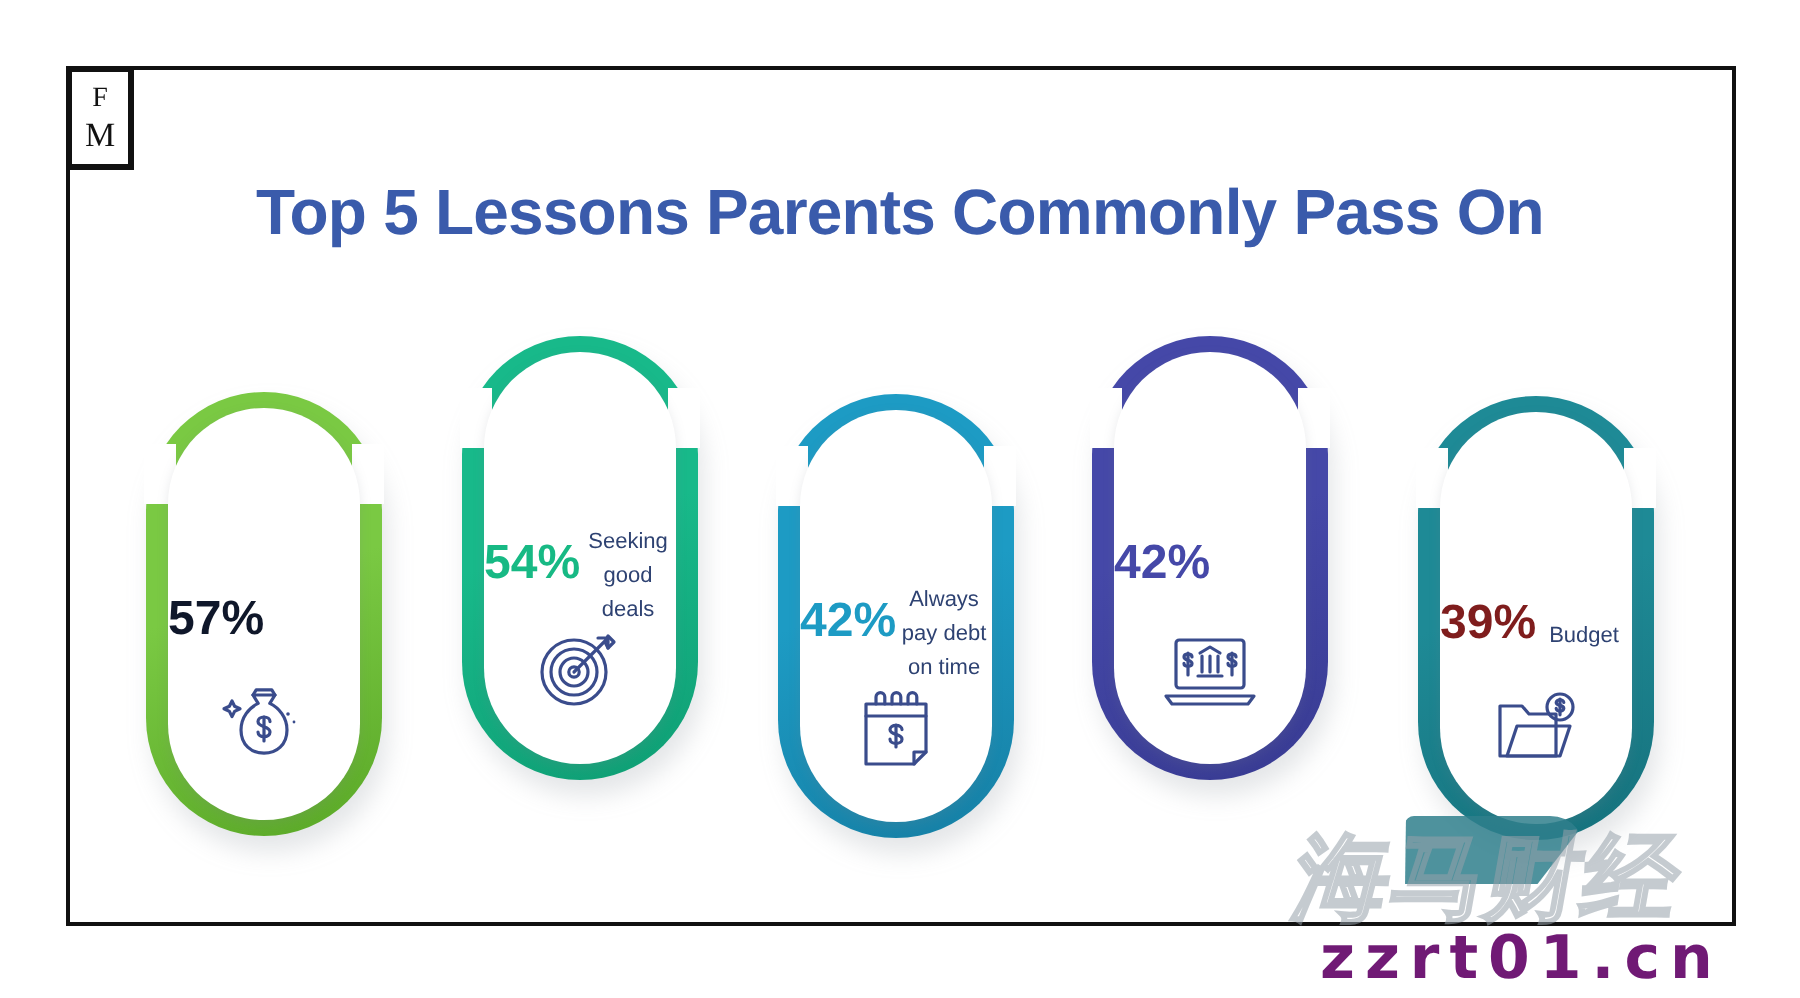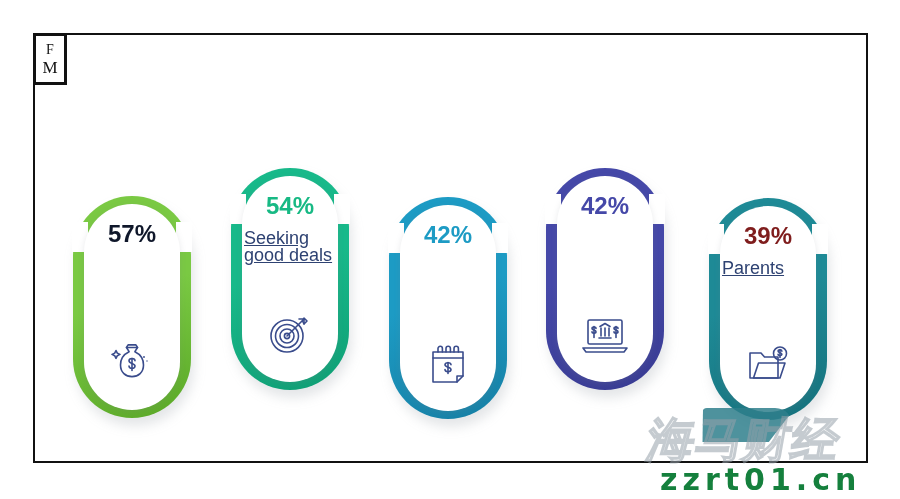--- a/index.html
+++ b/index.html
@@ -110,21 +110,21 @@
   .inner {
     position: absolute;
     left: 11px;
     top: 8px;
     width: 96px;
     height: 206px;
     border-radius: 48px;
     background: #ffffff;
     box-shadow: 0 2px 6px rgba(120,130,140,0.18);
     display: flex;
-    flex-direction: column;
+    flex-direction: row;
     align-items: center;
     box-sizing: border-box;
     padding-top: 18px;
   }
   
   .notch {
     position: absolute;
     width: 16px;
     height: 30px;
     background: #ffffff;
@@ -136,27 +136,26 @@
   .pct {
     font-family: "Liberation Sans", sans-serif;
     font-weight: bold;
     font-size: 24px;
     line-height: 1;
     margin-bottom: 12px;
     white-space: nowrap;
   }
   .label {
     font-family: "Liberation Sans", sans-serif;
-    font-size: 18px;
+    font-size: 11px;
     line-height: 17px;
     color: #2e4272;
-    text-align: left;
+    text-align: center;
     width: 92px;
     font-weight: normal;
-    text-decoration: underline;
   }
   .icon-wrap {
     position: absolute;
     bottom: 26px;
     left: 0;
     width: 96px;
     display: flex;
     justify-content: center;
   }
   .icon-wrap svg { display: block; }
@@ -192,37 +191,38 @@
   }
   #wm-url {
     position: absolute;
     left: 660px;
     top: 462px;
     width: 240px;
     font-family: "DejaVu Sans", sans-serif;
     font-weight: bold;
     font-size: 30px;
     letter-spacing: 5px;
-    color: #15803d;
+    color: #701a75;
     text-shadow: 1px 1px 0 rgba(255,255,255,0.9);
     white-space: nowrap;
   }
 </style>
 </head>
 <body>
 
 <div id="stage">
 
   <div id="frame"></div>
 
   <div id="logo">
     <span class="l-f">F</span>
     <span class="l-m">M</span>
   </div>
 
+  <div id="title">Top 5 Lessons Parents Commonly Pass On</div>
 
   <div id="cards">
       <div class="card" style="left: 73px; top: 196px;">
         <div class="ring-shadow"></div>
         <div class="ring" style="background: linear-gradient(160deg, rgb(122, 201, 67) 0%, rgb(122, 201, 67) 45%, rgb(90, 168, 39) 100%);">
           <div class="notch left"></div>
           <div class="notch right"></div>
         </div>
         <div class="inner">
           <div class="pct" style="color: #0f172a;">57%</div>
@@ -263,20 +263,21 @@
         </div>
       </div>
       <div class="card" style="left: 389px; top: 197px;">
         <div class="ring-shadow"></div>
         <div class="ring" style="background: linear-gradient(160deg, rgb(29, 155, 196) 0%, rgb(29, 155, 196) 45%, rgb(22, 127, 164) 100%);">
           <div class="notch left"></div>
           <div class="notch right"></div>
         </div>
         <div class="inner">
           <div class="pct" style="color: rgb(29, 155, 196);">42%</div>
+          <div class="label">Always pay debt on time</div>
           <div class="icon-wrap">
             <svg width="44" height="44" viewBox="0 0 44 44">
               <path fill="none" stroke="#3a4c8c" stroke-width="1.6" stroke-linecap="round" stroke-linejoin="round" d="M7 11h30v24l-6 6H7z"></path>
               <path fill="none" stroke="#3a4c8c" stroke-width="1.6" stroke-linecap="round" stroke-linejoin="round" d="M37 35h-6v6"></path>
               <path fill="none" stroke="#3a4c8c" stroke-width="1.6" stroke-linecap="round" stroke-linejoin="round" d="M7 17h30"></path>
               <path fill="none" stroke="#3a4c8c" stroke-width="1.6" stroke-linecap="round" stroke-linejoin="round" d="M12 11V7.5a2.2 2.2 0 014.4 0V11"></path>
               <path fill="none" stroke="#3a4c8c" stroke-width="1.6" stroke-linecap="round" stroke-linejoin="round" d="M20 11V7.5a2.2 2.2 0 014.4 0V11"></path>
               <path fill="none" stroke="#3a4c8c" stroke-width="1.6" stroke-linecap="round" stroke-linejoin="round" d="M28 11V7.5a2.2 2.2 0 014.4 0V11"></path>
               <path fill="none" stroke="#3a4c8c" stroke-width="1.6" stroke-linecap="round" stroke-linejoin="round" d="M22 21.5v11"></path>
               <path fill="none" stroke="#3a4c8c" stroke-width="1.6" stroke-linecap="round" stroke-linejoin="round" d="M25 23.8c0-1.3-1.3-2.1-3-2.1s-3 .8-3 2.1 1.3 1.9 3 2.4 3 1.1 3 2.4-1.3 2.1-3 2.1-3-.8-3-2.1"></path>
@@ -308,21 +309,21 @@
         </div>
       </div>
       <div class="card" style="left: 709px; top: 198px;">
         <div class="ring-shadow"></div>
         <div class="ring" style="background: linear-gradient(160deg, rgb(30, 138, 150) 0%, rgb(30, 138, 150) 45%, rgb(22, 113, 124) 100%);">
           <div class="notch left"></div>
           <div class="notch right"></div>
         </div>
         <div class="inner">
           <div class="pct" style="color: #7f1d1d;">39%</div>
-          <div class="label">Parents</div>
+          <div class="label">Budget</div>
           <div class="icon-wrap">
             <svg width="46" height="42" viewBox="0 0 46 42">
               <path fill="none" stroke="#3a4c8c" stroke-width="1.6" stroke-linecap="round" stroke-linejoin="round" d="M5 34V9h11l3.5 4H33v21z"></path>
               <path fill="none" stroke="#3a4c8c" stroke-width="1.6" stroke-linecap="round" stroke-linejoin="round" d="M8.5 34l5-15H40l-5 15z"></path>
               <circle fill="none" stroke="#3a4c8c" stroke-width="1.6" stroke-linecap="round" stroke-linejoin="round" cx="35" cy="9.5" r="6.5"></circle>
               <path fill="none" stroke="#3a4c8c" stroke-width="1.6" stroke-linecap="round" stroke-linejoin="round" d="M35 5.6v7.8"></path>
               <path fill="none" stroke="#3a4c8c" stroke-width="1.6" stroke-linecap="round" stroke-linejoin="round" d="M36.9 7.2c0-.8-.9-1.3-1.9-1.3s-1.9.5-1.9 1.3.8 1.2 1.9 1.5 1.9.7 1.9 1.5-.9 1.3-1.9 1.3-1.9-.5-1.9-1.3"></path>
             </svg>
           </div>
         </div>

